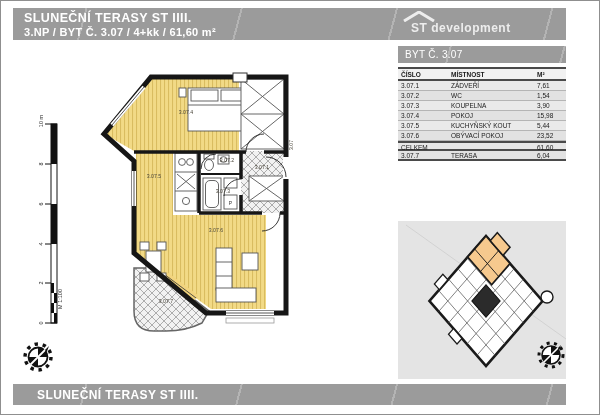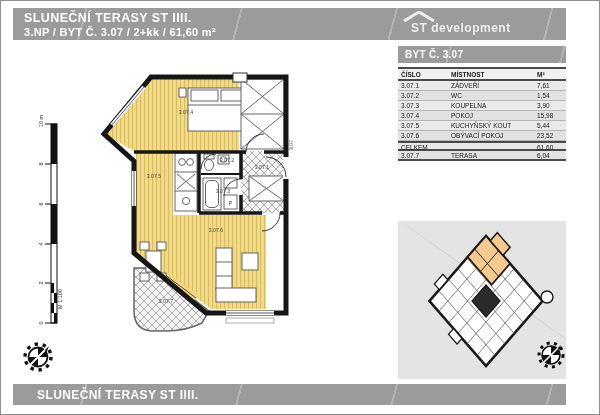--- a/index.html
+++ b/index.html
@@ -12,21 +12,21 @@
           rgba(255,255,255,0) 72px 150px);}
   .header-bar{left:12px;top:7px;width:553px;height:32px;}
   .header-bar .l1{position:absolute;left:11px;top:3px;font-size:12.5px;font-weight:bold;letter-spacing:.4px;}
   .header-bar .l2{position:absolute;left:11px;top:18px;font-size:11px;font-weight:bold;letter-spacing:.3px;}
   .logo{position:absolute;right:14px;top:4px;width:150px;height:26px;color:#ededed;}
   .logo .roof{position:absolute;left:0px;top:-1px;}
   .logo .lt{position:absolute;left:9px;top:9px;font-size:12px;font-weight:bold;letter-spacing:.5px;white-space:nowrap;}
   .footer-bar{left:12px;top:383px;width:553px;height:21px;}
   .footer-bar .l1{position:absolute;left:24px;top:4px;font-size:12px;font-weight:bold;letter-spacing:.4px;}
   .sbar{position:absolute;left:397px;width:168px;height:17px;background:#9b9b9b;color:#fff;
-        font-size:10px;font-weight:bold;line-height:17px;padding-left:7px;box-sizing:border-box;letter-spacing:.3px;
+        font-size:10px;font-weight:normal;line-height:17px;padding-left:7px;box-sizing:border-box;letter-spacing:.3px;
         background-image:repeating-linear-gradient(105deg,rgba(255,255,255,0) 0 50px,rgba(255,255,255,.25) 50px 52px,rgba(255,255,255,0) 52px 110px);}
   .byt-bar{top:45px;}
   .schema-bar{top:197px;}
   .tbl{position:absolute;left:397px;top:66px;width:168px;color:#1a1a1a;border-top:2px solid #4a4a4a;}
   .trow{display:flex;height:10px;line-height:10px;font-size:6.5px;
         border-bottom:1px solid #b5b5b5;background:#eaeaea;padding:0 3px;box-sizing:border-box;}
   .trow:nth-child(odd){background:#e2e2e2;}
   .trow.head{height:12px;line-height:12px;font-weight:bold;background:#f1f1f1;border-bottom:2px solid #4a4a4a;}
   .trow.total{border-top:2px solid #4a4a4a;border-bottom:2px solid #4a4a4a;background:#e6e6e6;}
   .trow.last{border-bottom:2px solid #4a4a4a;}
@@ -34,21 +34,21 @@
   .schema-box{position:absolute;left:397px;top:220px;width:168px;height:158px;background:#e4e4e4;}
   .plan{position:absolute;left:15px;top:60px;width:300px;height:320px;}
 </style>
 </head>
 <body>
 
 <div class="page">
 
   <div class="gbar header-bar">
     <div class="l1">SLUNEČNÍ TERASY ST IIII.</div>
-    <div class="l2">3.NP / BYT Č. 3.07 / 2+kk / 61,60 m²</div>
+    <div class="l2">3.NP / BYT Č. 3.07 / 4+kk / 61,60 m²</div>
     <div class="logo">
       <svg class="roof" width="34" height="11" viewBox="0 0 34 11">
         <polyline points="2,10 17,1 32,10" fill="none" stroke="#ededed" stroke-width="3"></polyline>
       </svg>
       <div class="lt">ST development</div>
     </div>
   </div>
 
   <div class="sbar byt-bar">
     <span>BYT Č. 3.07</span>

